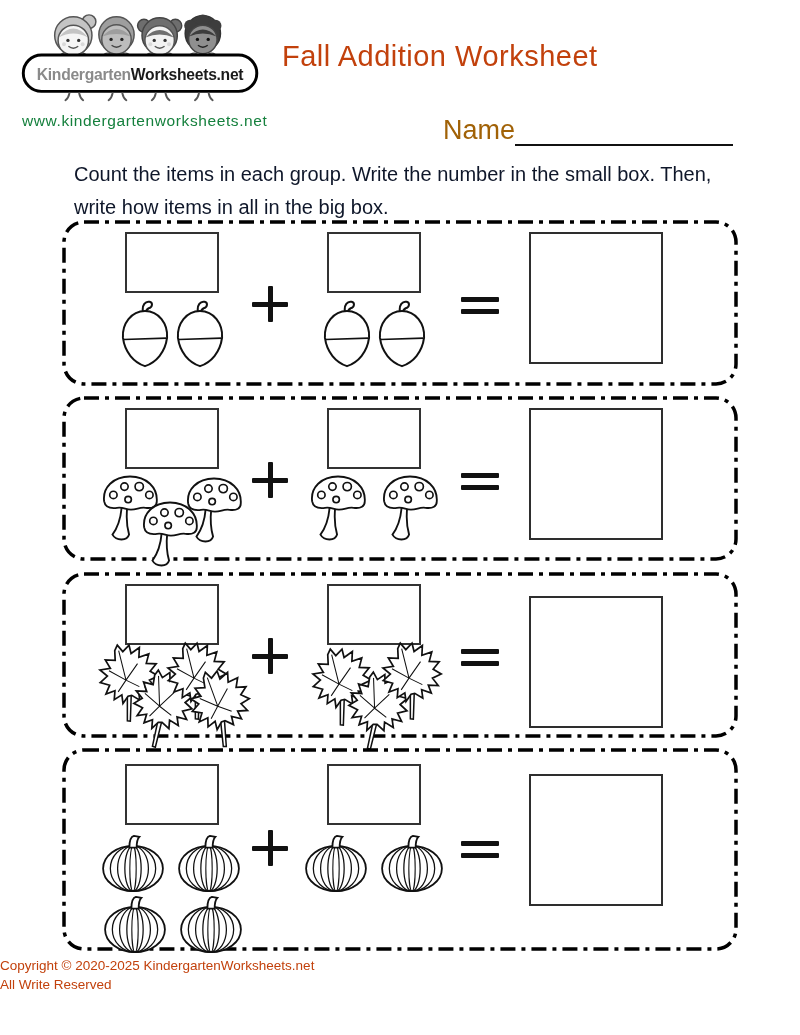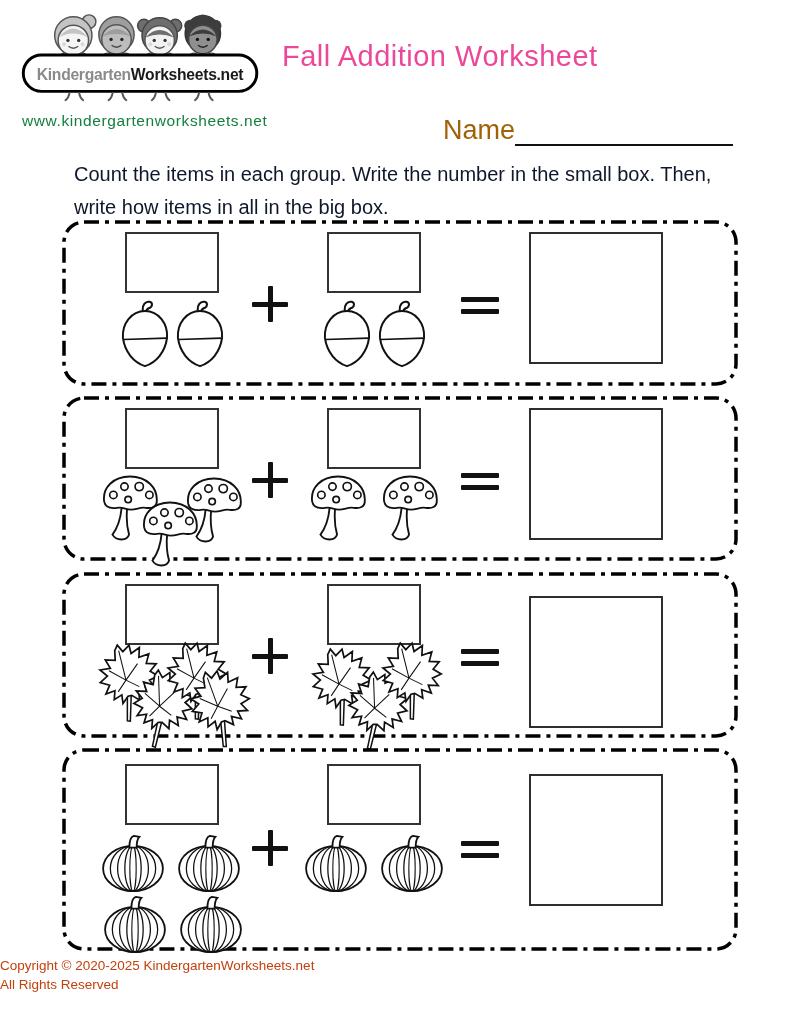--- a/index.html
+++ b/index.html
@@ -4,21 +4,21 @@
 <title>Fall Addition Worksheet</title>
 <style>
   html,body{margin:0;padding:0;background:#fff;}
   .page{position:relative;width:800px;height:1035px;background:#fff;overflow:hidden;
         font-family:"Liberation Sans",sans-serif;color:#111;}
 
   
   .logo{position:absolute;left:16px;top:8px;width:252px;height:104px;}
   .site-url{position:absolute;left:22px;top:112px;font-size:15.5px;letter-spacing:.6px;color:#15803d;}
   .title{position:absolute;left:282px;top:40px;margin:0;font-size:29px;font-weight:400;
-         letter-spacing:.5px;color:#ec4899;white-space:nowrap;}
+         letter-spacing:.5px;color:#c2410c;white-space:nowrap;}
   .name-row{position:absolute;left:443px;top:114px;display:flex;align-items:flex-end;
             font-size:27px;color:#a16207;}
   .name-line{display:inline-block;width:218px;height:30px;border-bottom:2.2px solid #111;}
   .instructions{position:absolute;left:66px;top:150px;margin:8px;font-size:20px;line-height:1.65;
                 color:#0f172a;white-space:nowrap;}
 
   
   .problem-row{position:absolute;left:62px;width:676px;}
   .row-1{top:220px;height:166px;}
   .row-2{top:396px;height:165px;}
@@ -341,16 +341,16 @@
     </div>
     <div class="op op-equals" aria-label="=">
         <span class="bar bar-e1"></span>
         <span class="bar bar-e2"></span>
       </div>
     <div class="big-box"></div>
   </section>
 
   <footer class="footer">
     <div>Copyright © 2020-2025 KindergartenWorksheets.net</div>
-    <div>All Rights Reserved</div>
+    <div>All Write Reserved</div>
   </footer>
 
 </div>
 
 </body></html>

